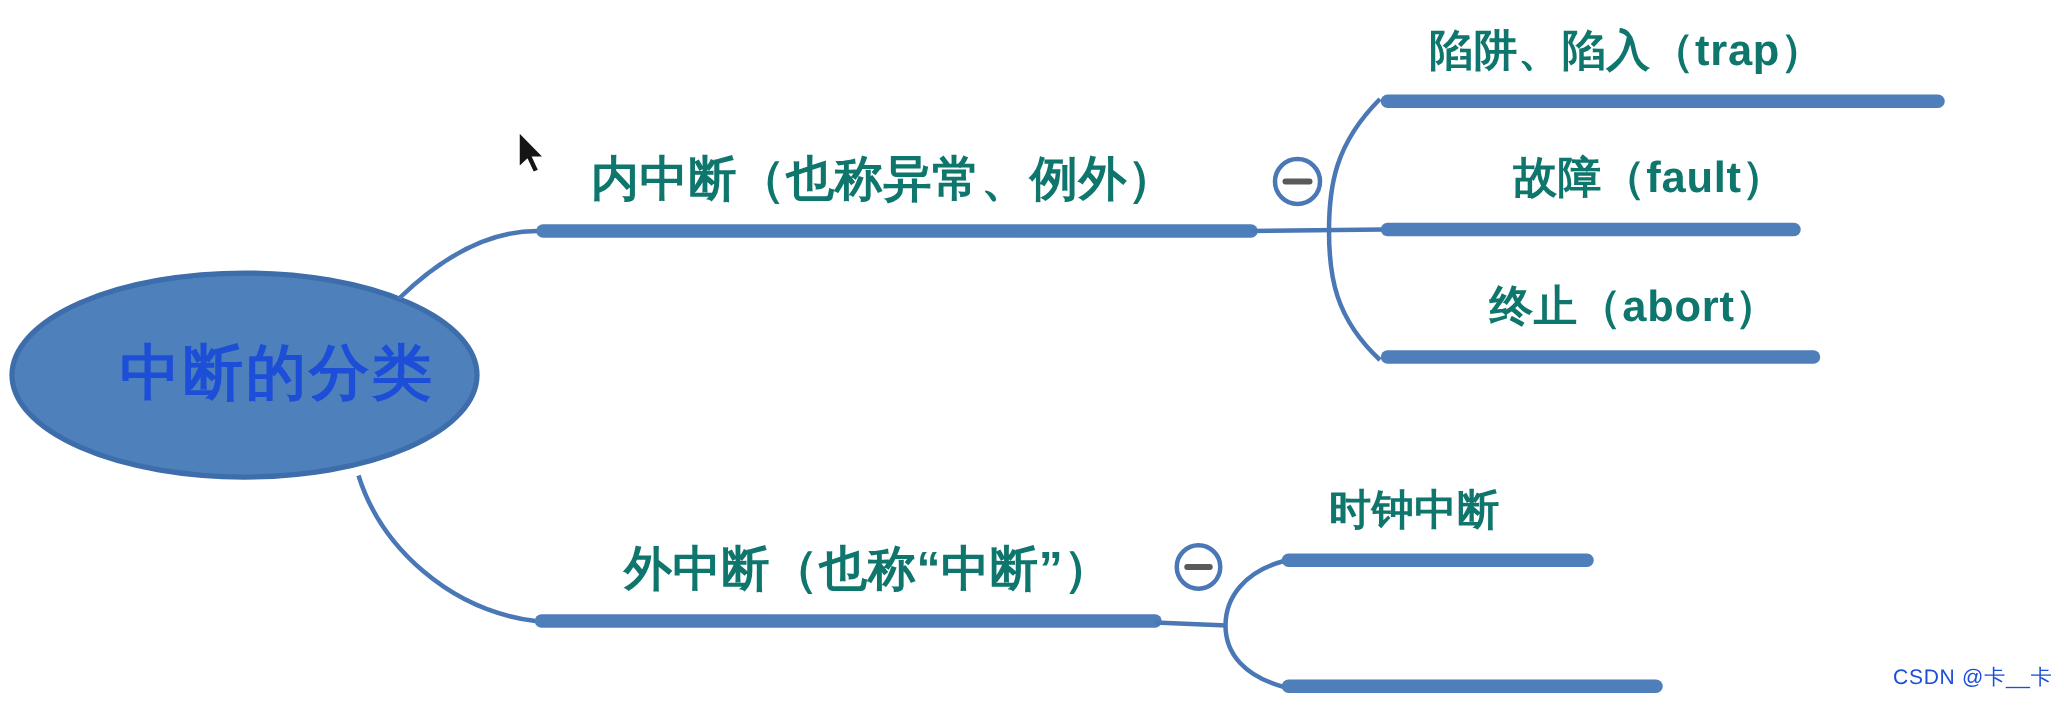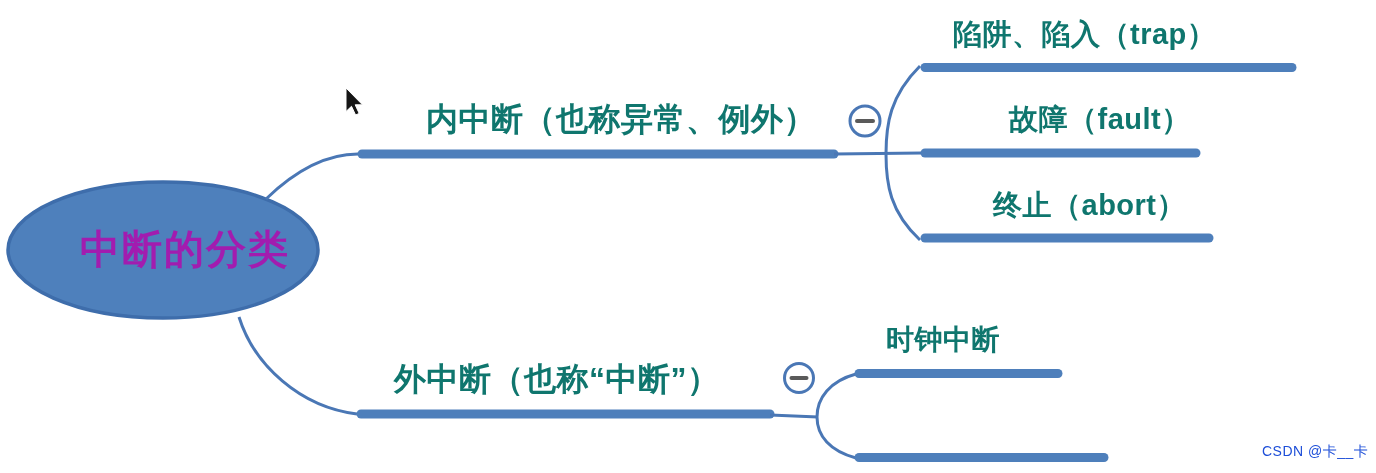--- a/index.html
+++ b/index.html
@@ -31,21 +31,21 @@
   }
   .label-branch { font-size: 32px; }
   .label-child  { font-size: 29px; }
   .label-child-sm { font-size: 28px; }
   .label-root {
     position: absolute;
     left: 8px;
     top: 228px;
     width: 354px;
     text-align: center;
-    color: #a21caf;
+    color: #1d4ed8;
     font-weight: 700;
     font-size: 40px;
     letter-spacing: 2px;
     line-height: 1.05;
   }
   .watermark {
     position: absolute;
     left: 1262px;
     top: 443px;
     width: 108px;
@@ -96,23 +96,23 @@
     </g>
 
     <line x1="859" y1="373.5" x2="1058" y2="373.5" stroke="#4e7fbb" stroke-width="9" stroke-linecap="round"></line>
     <line x1="859" y1="457.5" x2="1104" y2="457.5" stroke="#4e7fbb" stroke-width="9" stroke-linecap="round"></line>
 
     <polygon points="346,88 346,111.5 351.5,106.3 355.6,115 359.2,113.4 355.2,104.8 362.5,104.8" fill="#151515" stroke="#ffffff" stroke-width="1"></polygon>
   </svg>
 
   <div class="label-root">中断的分类</div>
 
-  <div class="label label-branch" style="left:394px; top:102px;margin-left:32px;">内中断（也称异常、例外）</div>
+  <div class="label label-branch" style="left:394px; top:102px;">内中断（也称异常、例外）</div>
   <div class="label label-child" style="left:953px; top:19px;">陷阱、陷入（trap）</div>
   <div class="label label-child" style="left:1009px; top:104px;">故障（fault）</div>
   <div class="label label-child" style="left:953px; top:190px;margin-left:40px;">终止（abort）</div>
 
-  <div class="label label-branch" style="left:394px; top:362px;">外中断（也称“中断”）</div>
+  <div class="label label-branch" style="left:416px; top:362px;">外中断（也称“中断”）</div>
   <div class="label label-child-sm" style="left:886px; top:325px;">时钟中断</div>
 
   <div class="watermark">CSDN @卡__卡</div>
 
 </div>
 
 </body></html>

